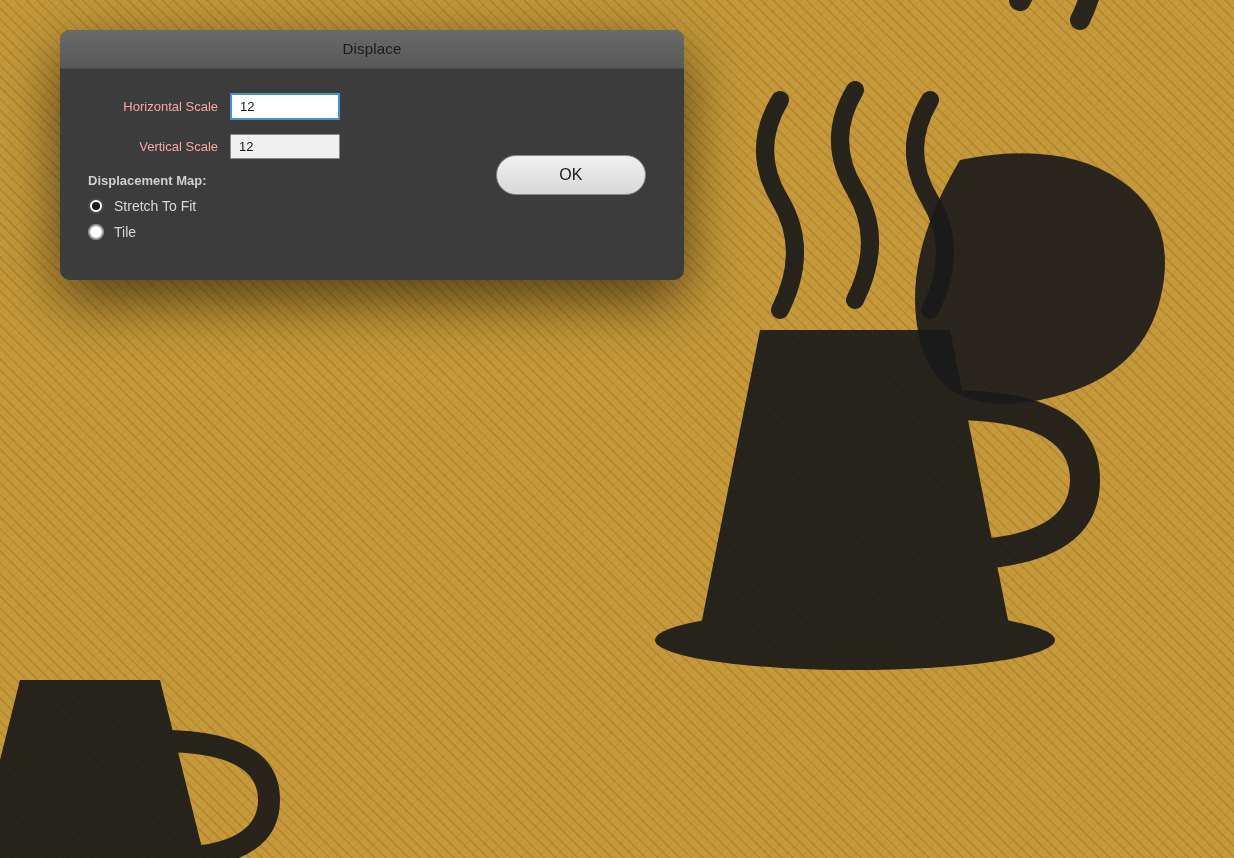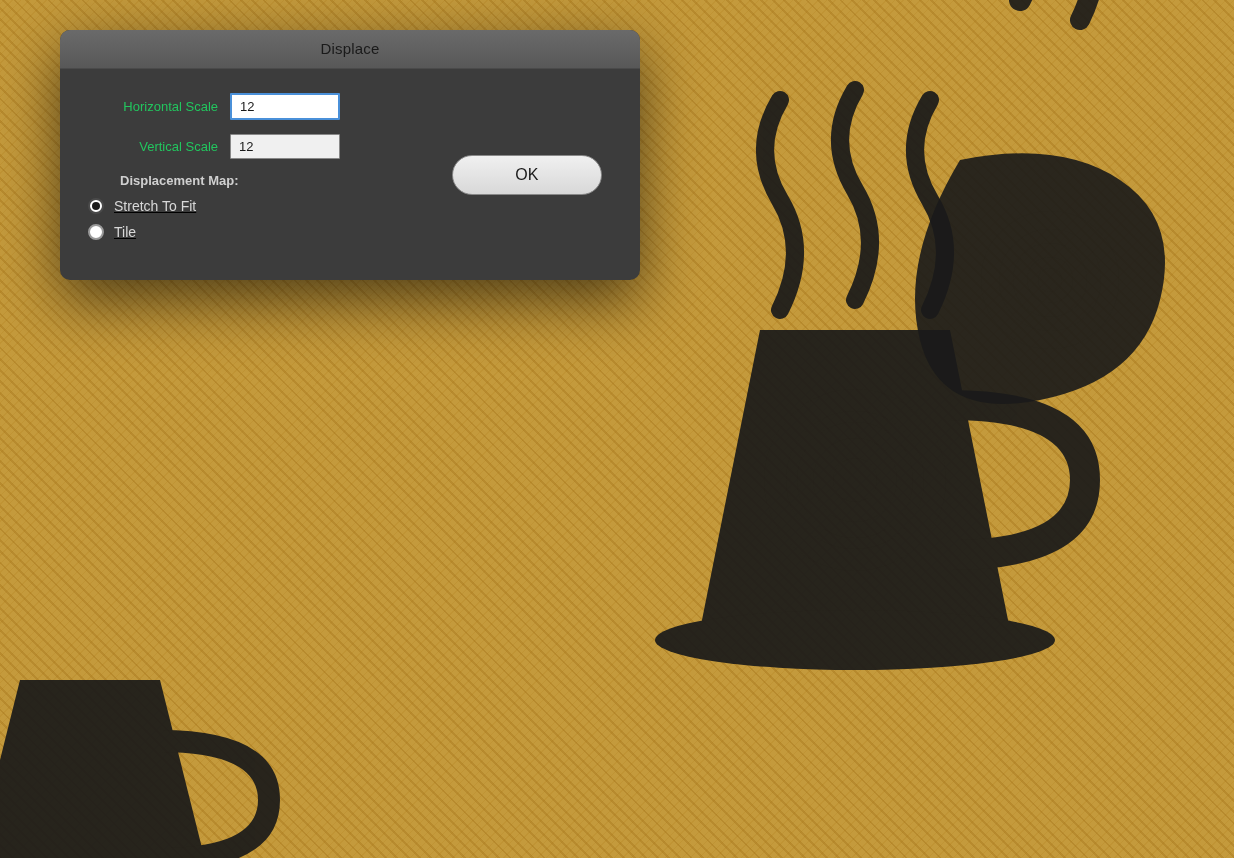--- a/index.html
+++ b/index.html
@@ -47,21 +47,21 @@
 
     
     .dialog-wrapper {
       position: absolute;
       top: 30px;
       left: 60px;
       z-index: 10;
     }
 
     .dialog {
-      width: 580px;
+      width: 624px;
       background: #3c3c3c;
       border-radius: 10px;
       overflow: hidden;
       box-shadow: 0 20px 60px rgba(0,0,0,0.6);
     }
 
     .dialog-titlebar {
       background: linear-gradient(to bottom, #6a6a6a, #585858);
       padding: 10px 20px;
       text-align: center;
@@ -97,21 +97,21 @@
     
     .input-row {
       display: flex;
       align-items: center;
       margin-bottom: 14px;
       gap: 12px;
     }
 
     .input-label {
       font-size: 13px;
-      color: #22c55e;
+      color: #fca5a5;
       width: 130px;
       text-align: right;
       flex-shrink: 0;
     }
 
     .input-field {
       width: 110px;
       padding: 4px 8px;
       font-size: 13px;
       border: 2px solid #4a90d9;
@@ -126,27 +126,25 @@
       background: #f0f0f0;
     }
 
     
     .section-header {
       font-size: 13px;
       font-weight: 600;
       color: #d0d0d0;
       margin-bottom: 10px;
       margin-top: 6px;
-      margin-left: 32px;
     }
 
     
     .radio-group {
       margin-bottom: 12px;
-      text-decoration: underline;
     }
 
     .radio-item {
       display: flex;
       align-items: center;
       gap: 10px;
       margin-bottom: 10px;
       cursor: pointer;
     }
 

